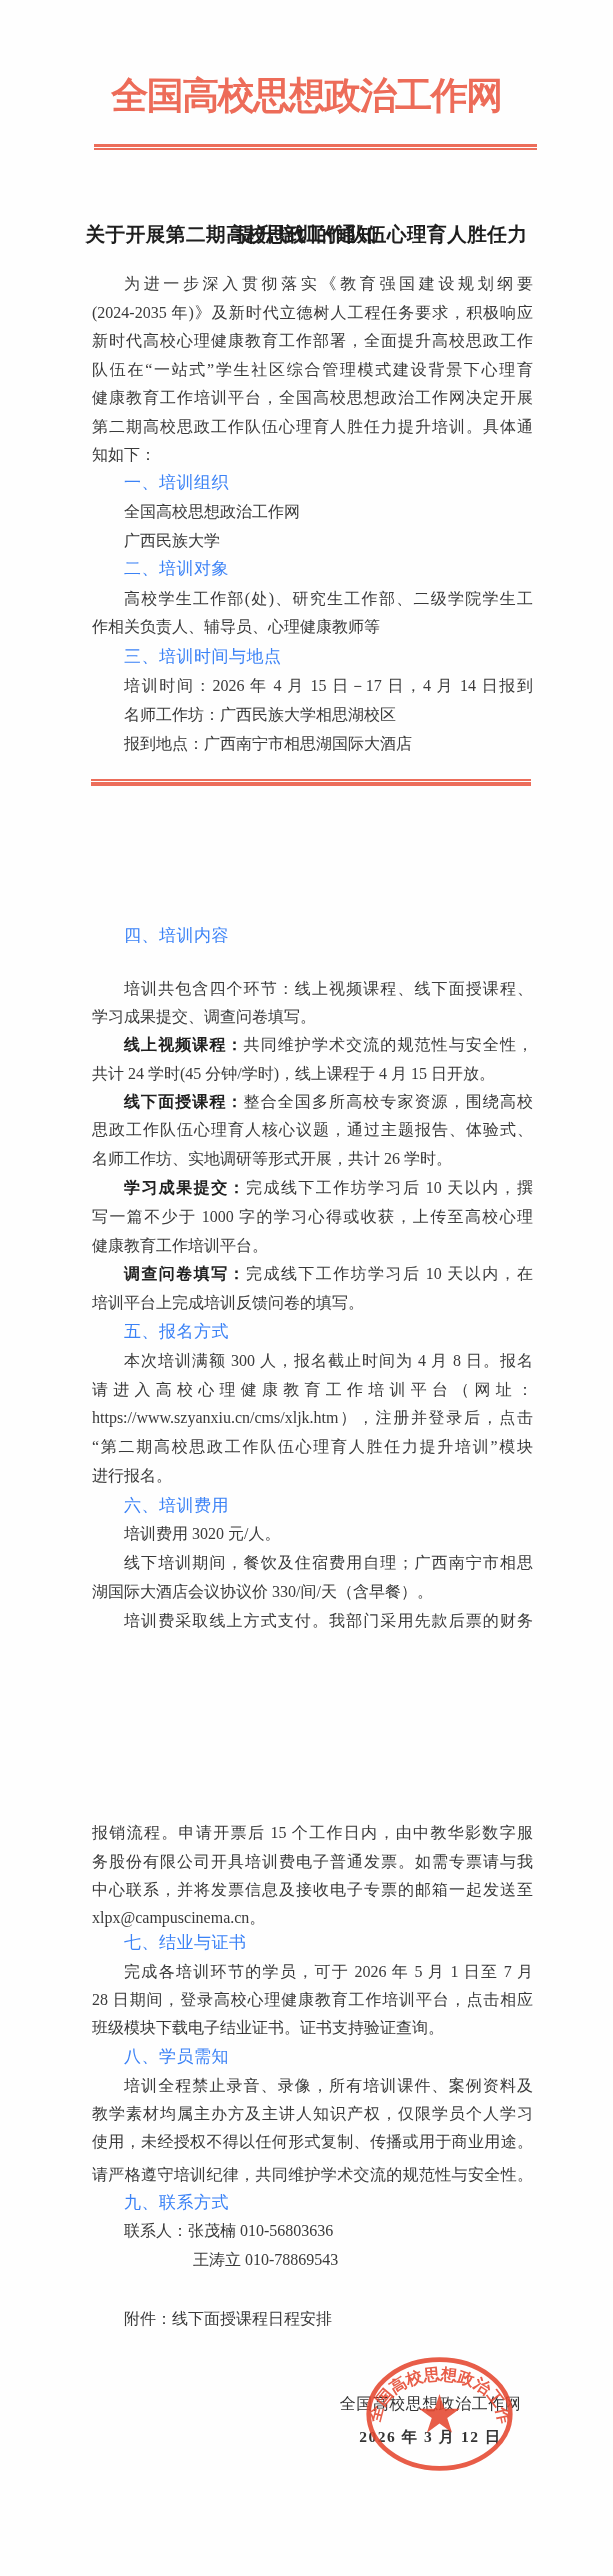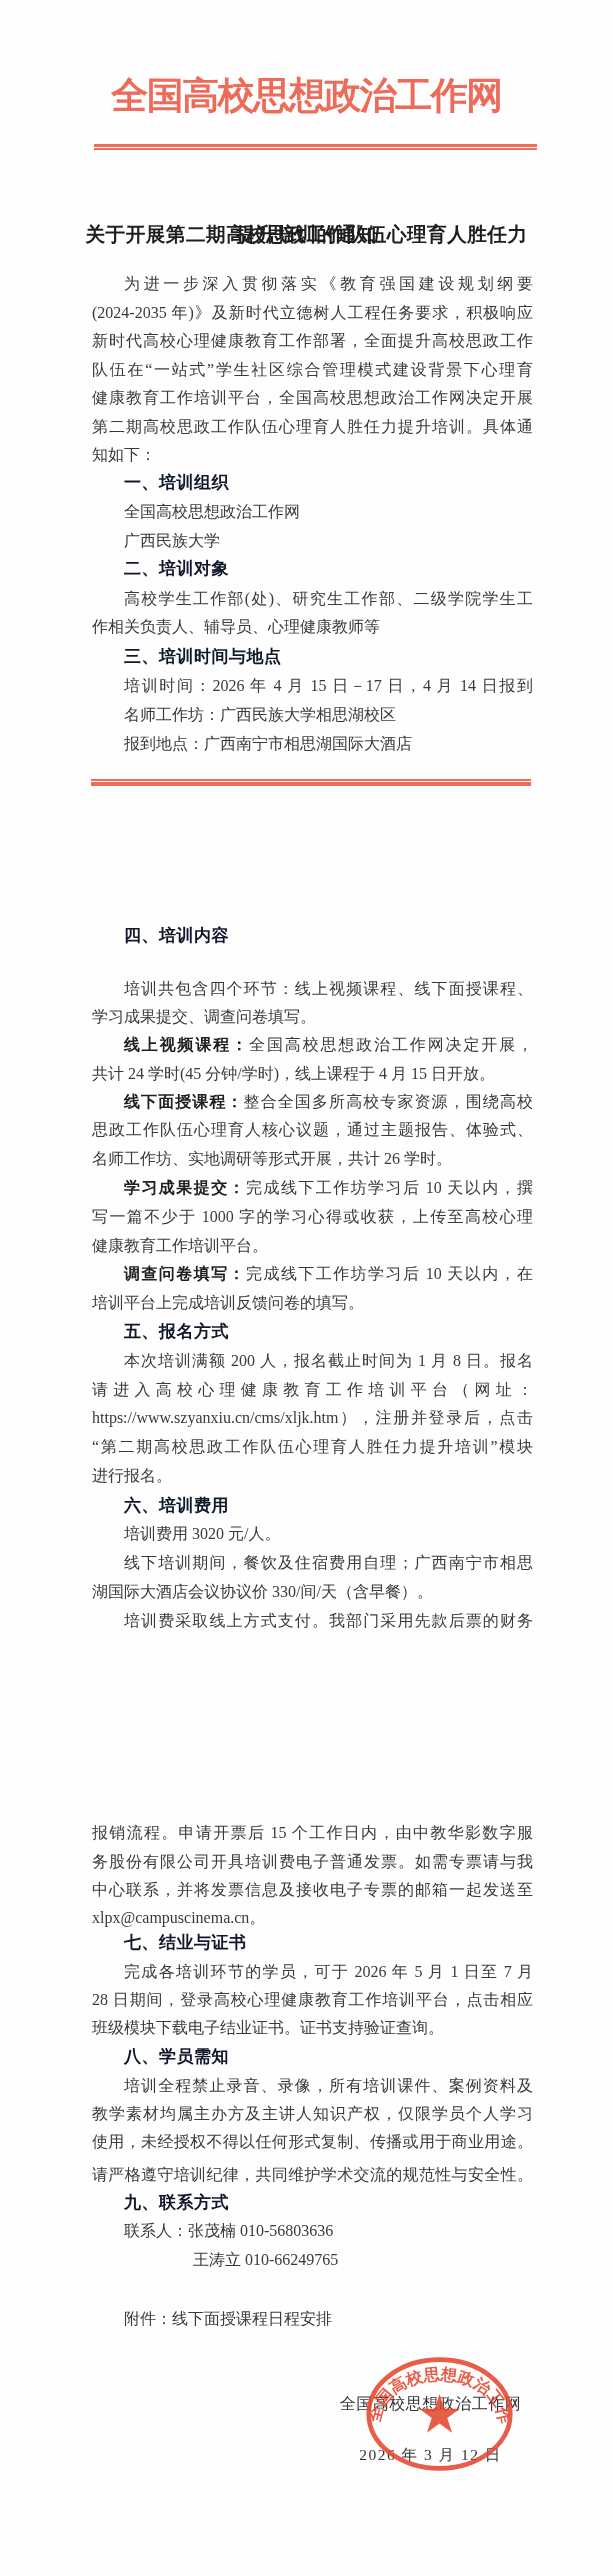--- a/index.html
+++ b/index.html
@@ -37,32 +37,32 @@
   .t2{top:221px;}
   
   .ln{
     position:absolute;left:92px;width:441px;height:23px;line-height:23px;
     font-size:16px;color:#3a3a3a;white-space:nowrap;
   }
   .fill{white-space:normal;text-align:justify;text-align-last:justify;}
   .in{text-indent:32px;}
   .in2{text-indent:101px;}
   .hd{
-    font-weight:700;color:#0f172a;font-size:17px;text-indent:32px;
+    font-weight:400;color:#3b82f6;font-size:17px;text-indent:32px;
     font-family:"Liberation Sans","DejaVu Sans",sans-serif;
     letter-spacing:0.5px;
   }
   .lead{
     font-weight:700;color:#202020;
     font-family:"Liberation Sans","DejaVu Sans",sans-serif;
   }
   
   .sigblock{position:absolute;left:335px;top:2394px;width:191px;text-align:center;}
   .sig-org{font-size:16px;color:#333;letter-spacing:0.5px;white-space:nowrap;}
-  .sig-date{font-size:15.5px;color:#333;margin-top:30px;letter-spacing:1.5px;white-space:nowrap;}
+  .sig-date{font-size:15.5px;color:#333;margin-top:12px;letter-spacing:1.5px;white-space:nowrap;font-weight:bold;}
   
   .stamp{position:absolute;left:364px;top:2355px;width:151px;height:118px;opacity:0.88;}
 </style>
 </head>
 <body>
 
 <div class="paper">
 
   <div class="masthead">全国高校思想政治工作网</div>
   <div class="rule rule-top">
@@ -92,32 +92,32 @@
   <div class="ln in" style="top:732px">报到地点：广西南宁市相思湖国际大酒店</div>
 
   <div class="rule rule-bottom">
     <div class="bar b1"></div>
     <div class="bar b2"></div>
   </div>
 
   <div class="ln hd" style="top:924px">四、培训内容</div>
   <div class="ln in fill" style="top:977px">培训共包含四个环节：线上视频课程、线下面授课程、</div>
   <div class="ln" style="top:1005px">学习成果提交、调查问卷填写。</div>
-  <div class="ln in fill" style="top:1033px"><b class="lead">线上视频课程：</b><span>全国高校思想政治工作网决定开展，</span></div>
+  <div class="ln in fill" style="top:1033px"><b class="lead">线上视频课程：</b><span>共同维护学术交流的规范性与安全性，</span></div>
   <div class="ln" style="top:1062px">共计 24 学时(45 分钟/学时)，线上课程于 4 月 15 日开放。</div>
   <div class="ln in fill" style="top:1090px"><b class="lead">线下面授课程：</b><span>整合全国多所高校专家资源，围绕高校</span></div>
   <div class="ln fill" style="top:1118px">思政工作队伍心理育人核心议题，通过主题报告、体验式、</div>
   <div class="ln" style="top:1147px">名师工作坊、实地调研等形式开展，共计 26 学时。</div>
   <div class="ln in fill" style="top:1176px"><b class="lead">学习成果提交：</b><span>完成线下工作坊学习后 10 天以内，撰</span></div>
   <div class="ln fill" style="top:1205px">写一篇不少于 1000 字的学习心得或收获，上传至高校心理</div>
   <div class="ln" style="top:1234px">健康教育工作培训平台。</div>
   <div class="ln in fill" style="top:1262px"><b class="lead">调查问卷填写：</b><span>完成线下工作坊学习后 10 天以内，在</span></div>
   <div class="ln hd" style="top:1320px">五、报名方式</div>
   <div class="ln" style="top:1291px">培训平台上完成培训反馈问卷的填写。</div>
-  <div class="ln in fill" style="top:1349px">本次培训满额 200 人，报名截止时间为 1 月 8 日。报名</div>
+  <div class="ln in fill" style="top:1349px">本次培训满额 300 人，报名截止时间为 4 月 8 日。报名</div>
   <div class="ln fill" style="top:1378px">请进入高校心理健康教育工作培训平台（网址：</div>
   <div class="ln fill" style="top:1406px">https://www.szyanxiu.cn/cms/xljk.htm），注册并登录后，点击</div>
   <div class="ln fill" style="top:1435px">“第二期高校思政工作队伍心理育人胜任力提升培训”模块</div>
   <div class="ln" style="top:1464px">进行报名。</div>
   <div class="ln hd" style="top:1494px">六、培训费用</div>
   <div class="ln in" style="top:1522px">培训费用 3020 元/人。</div>
   <div class="ln in fill" style="top:1551px">线下培训期间，餐饮及住宿费用自理；广西南宁市相思</div>
   <div class="ln" style="top:1580px">湖国际大酒店会议协议价 330/间/天（含早餐）。</div>
   <div class="ln in fill" style="top:1609px">培训费采取线上方式支付。我部门采用先款后票的财务</div>
 
@@ -129,21 +129,21 @@
   <div class="ln in fill" style="top:1960px">完成各培训环节的学员，可于 2026 年 5 月 1 日至 7 月</div>
   <div class="ln fill" style="top:1988px">28 日期间，登录高校心理健康教育工作培训平台，点击相应</div>
   <div class="ln" style="top:2016px">班级模块下载电子结业证书。证书支持验证查询。</div>
   <div class="ln hd" style="top:2045px">八、学员需知</div>
   <div class="ln in fill" style="top:2074px">培训全程禁止录音、录像，所有培训课件、案例资料及</div>
   <div class="ln fill" style="top:2102px">教学素材均属主办方及主讲人知识产权，仅限学员个人学习</div>
   <div class="ln fill" style="top:2130px">使用，未经授权不得以任何形式复制、传播或用于商业用途。</div>
   <div class="ln fill" style="top:2163px">请严格遵守培训纪律，共同维护学术交流的规范性与安全性。</div>
   <div class="ln hd" style="top:2191px">九、联系方式</div>
   <div class="ln in" style="top:2219px">联系人：张茂楠 010-56803636</div>
-  <div class="ln in2" style="top:2248px">王涛立 010-66249765</div>
+  <div class="ln in2" style="top:2248px">王涛立 010-78869543</div>
   <div class="ln in" style="top:2307px">附件：线下面授课程日程安排</div>
 
   <div class="sigblock">
     <div class="sig-org">全国高校思想政治工作网</div>
     <div class="sig-date">2026 年 3 月 12 日</div>
   </div>
 
   <svg class="stamp" viewBox="0 0 294 230" xmlns="http://www.w3.org/2000/svg">
     <ellipse cx="147" cy="115" rx="138" ry="106" fill="none" stroke="#e5472f" stroke-width="9"></ellipse>
     <path id="stampArc" d="M 31 133 A 116 85 0 1 1 263 133" fill="none"></path>

